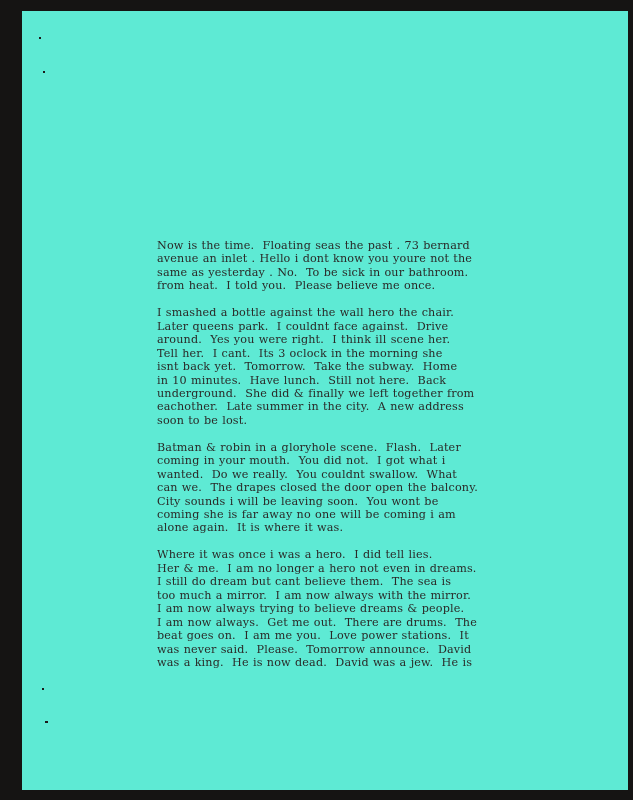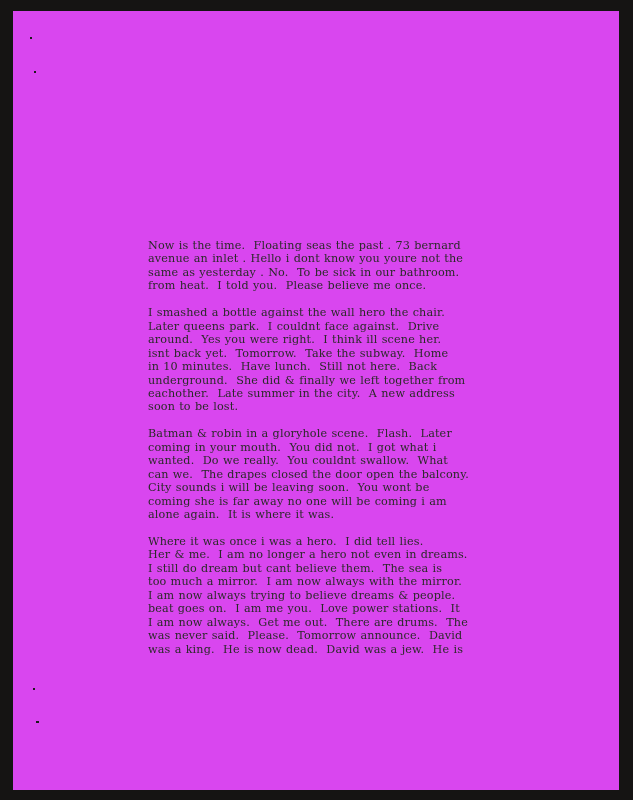--- a/index.html
+++ b/index.html
@@ -4,23 +4,23 @@
 <style>
   html, body { margin: 0; padding: 0; }
   body {
     width: 633px; height: 800px;
     background: #151413;
     position: relative;
     overflow: hidden;
   }
   .page {
     position: absolute;
-    left: 13px; top: 11px;
+    left: 22px; top: 11px;
     width: 606px; height: 779px;
-    background: #d946ef;
+    background: #5eead4;
   }
   .mark {
     position: absolute;
     width: 2px; height: 2px;
     background: #1a1a1a;
   }
   .text-block {
     position: absolute;
     left: 135px; top: 228px;
     width: 350px;
@@ -47,20 +47,21 @@
     <div class="para">
       <span class="line">Now is the time.  Floating seas the past . 73 bernard</span>
       <span class="line">avenue an inlet . Hello i dont know you youre not the</span>
       <span class="line">same as yesterday . No.  To be sick in our bathroom.</span>
       <span class="line">from heat.  I told you.  Please believe me once.</span>
     </div>
     <div class="para">
       <span class="line">I smashed a bottle against the wall hero the chair.</span>
       <span class="line">Later queens park.  I couldnt face against.  Drive</span>
       <span class="line">around.  Yes you were right.  I think ill scene her.</span>
+      <span class="line">Tell her.  I cant.  Its 3 oclock in the morning she</span>
       <span class="line">isnt back yet.  Tomorrow.  Take the subway.  Home</span>
       <span class="line">in 10 minutes.  Have lunch.  Still not here.  Back</span>
       <span class="line">underground.  She did &amp; finally we left together from</span>
       <span class="line">eachother.  Late summer in the city.  A new address</span>
       <span class="line">soon to be lost.</span>
     </div>
     <div class="para">
       <span class="line">Batman &amp; robin in a gloryhole scene.  Flash.  Later</span>
       <span class="line">coming in your mouth.  You did not.  I got what i</span>
       <span class="line">wanted.  Do we really.  You couldnt swallow.  What</span>
@@ -68,19 +69,19 @@
       <span class="line">City sounds i will be leaving soon.  You wont be</span>
       <span class="line">coming she is far away no one will be coming i am</span>
       <span class="line">alone again.  It is where it was.</span>
     </div>
     <div class="para">
       <span class="line">Where it was once i was a hero.  I did tell lies.</span>
       <span class="line">Her &amp; me.  I am no longer a hero not even in dreams.</span>
       <span class="line">I still do dream but cant believe them.  The sea is</span>
       <span class="line">too much a mirror.  I am now always with the mirror.</span>
       <span class="line">I am now always trying to believe dreams &amp; people.</span>
+      <span class="line">I am now always.  Get me out.  There are drums.  The</span>
       <span class="line">beat goes on.  I am me you.  Love power stations.  It</span>
-      <span class="line">I am now always.  Get me out.  There are drums.  The</span>
       <span class="line">was never said.  Please.  Tomorrow announce.  David</span>
       <span class="line">was a king.  He is now dead.  David was a jew.  He is</span>
     </div>
   </div>
 </div>
 
 </body></html>

